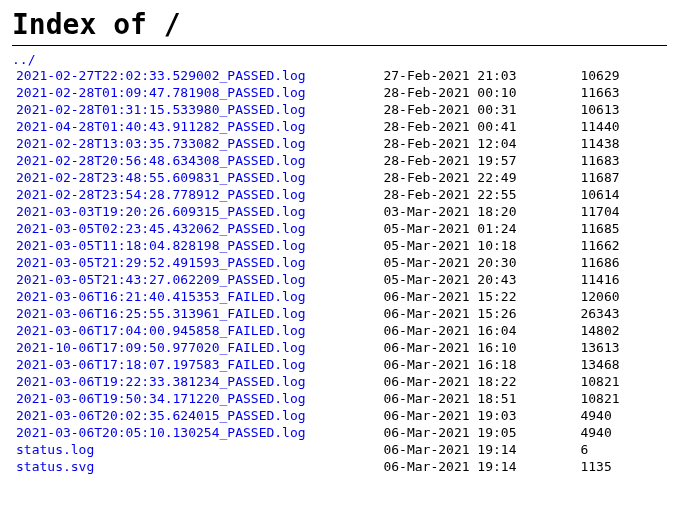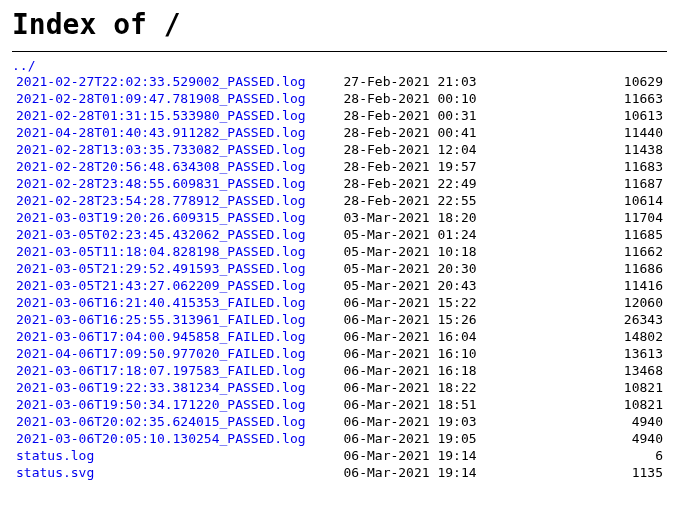--- a/index.html
+++ b/index.html
@@ -15,39 +15,38 @@
       padding: 8px 12px;
       width: 679px;
       min-height: 516px;
     }
     h1 {
       font-family: monospace;
       font-size: 28px;
       font-weight: bold;
       margin-bottom: 6px;
       border-bottom: 1px solid #000;
-      padding-bottom: 10px;
+      padding-bottom: 4px;
     }
     .file-list {
       width: 100%;
       border-collapse: collapse;
     }
     .file-list tr td {
       padding: 1px 4px;
       white-space: nowrap;
     }
     .file-list tr td:first-child {
       width: 50%;
     }
     .file-list tr td:nth-child(2) {
-      text-align: left;
+      text-align: center;
       padding-right: 20px;
     }
     .file-list tr td:nth-child(3) {
-      text-align: right;
       min-width: 60px;
     }
     a {
       color: #00e;
       text-decoration: none;
     }
     .parent-dir {
       margin-bottom: 4px;
     }
   </style>
@@ -136,21 +135,21 @@
         <td><a href="2021-03-06T16:25:55.313961_FAILED.log">2021-03-06T16:25:55.313961_FAILED.log</a></td>
         <td>06-Mar-2021 15:26</td>
         <td>26343</td>
       </tr>
       <tr>
         <td><a href="2021-03-06T17:04:00.945858_FAILED.log">2021-03-06T17:04:00.945858_FAILED.log</a></td>
         <td>06-Mar-2021 16:04</td>
         <td>14802</td>
       </tr>
       <tr>
-        <td><a href="2021-03-06T17:09:50.977020_FAILED.log">2021-04-06T17:09:50.977020_FAILED.log</a></td>
+        <td><a href="2021-03-06T17:09:50.977020_FAILED.log">2021-10-06T17:09:50.977020_FAILED.log</a></td>
         <td>06-Mar-2021 16:10</td>
         <td>13613</td>
       </tr>
       <tr>
         <td><a href="2021-03-06T17:18:07.197583_FAILED.log">2021-03-06T17:18:07.197583_FAILED.log</a></td>
         <td>06-Mar-2021 16:18</td>
         <td>13468</td>
       </tr>
       <tr>
         <td><a href="2021-03-06T19:22:33.381234_PASSED.log">2021-03-06T19:22:33.381234_PASSED.log</a></td>

